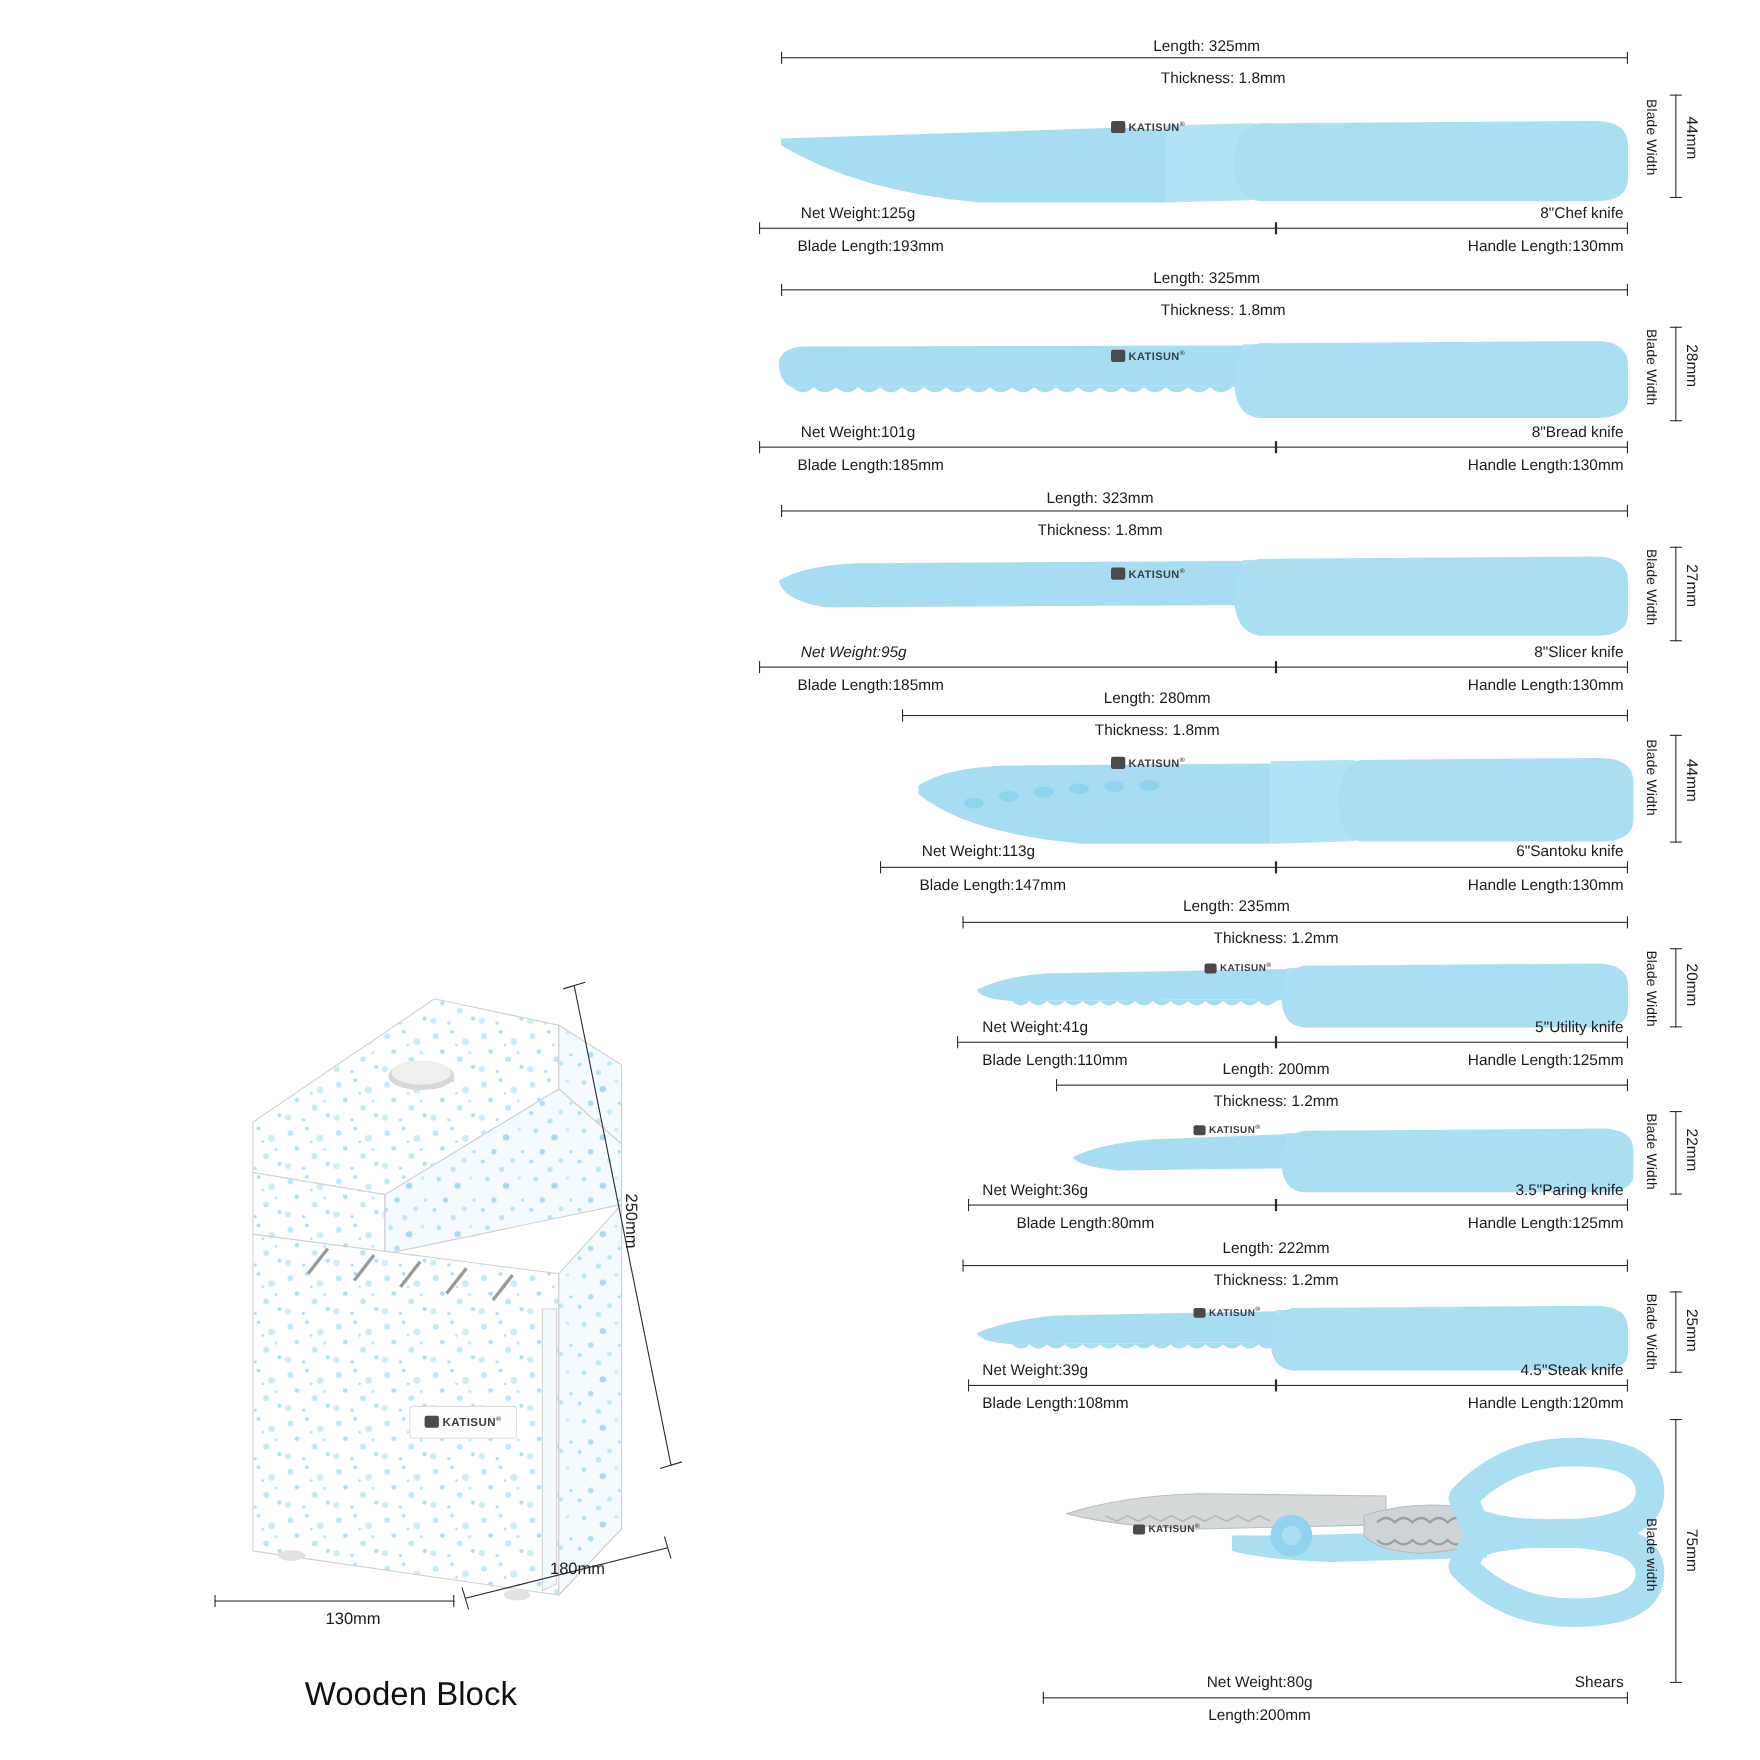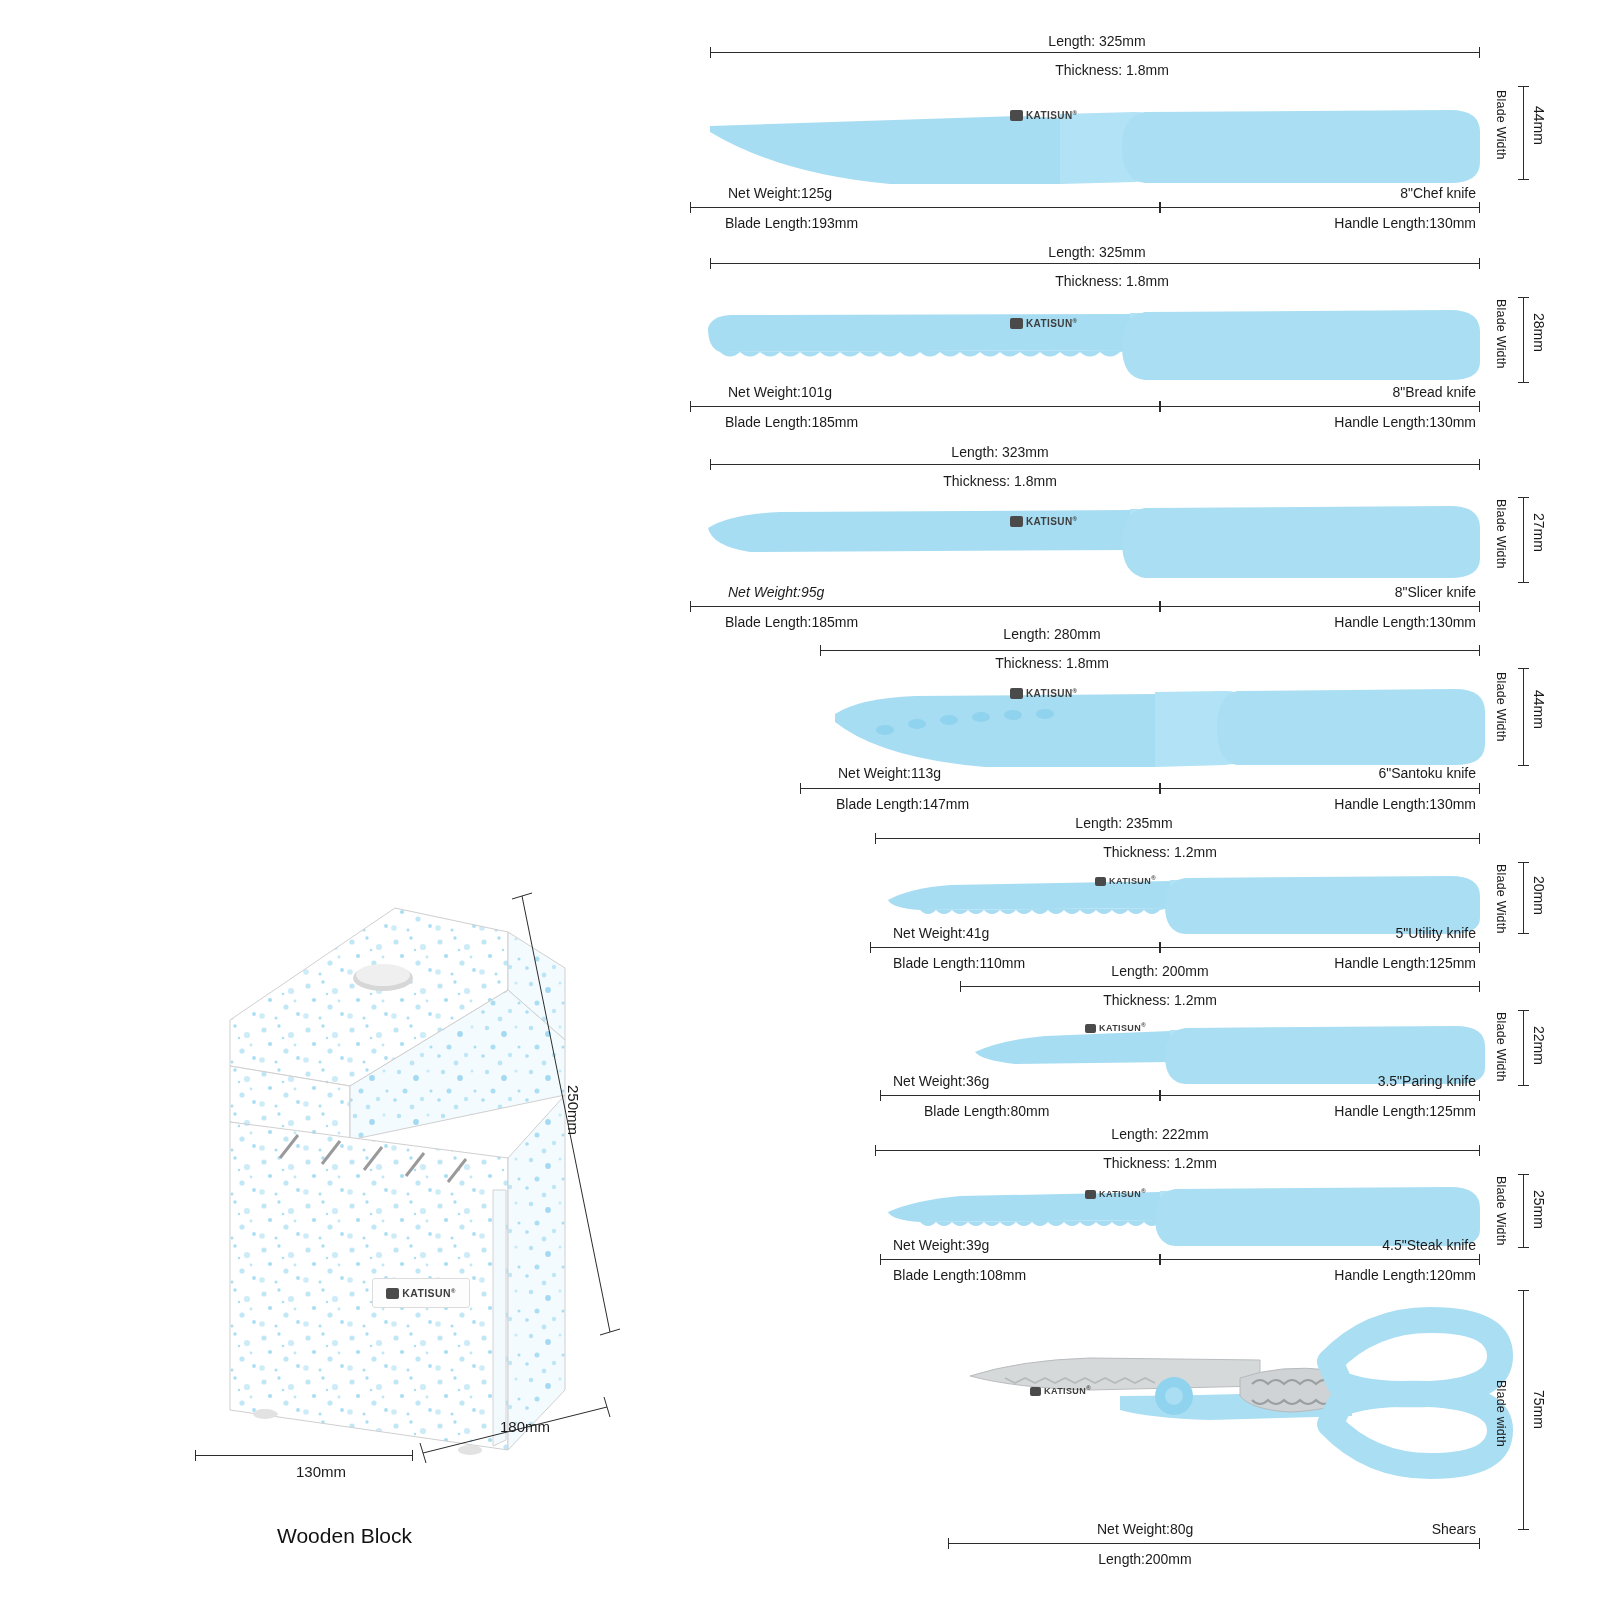--- a/index.html
+++ b/index.html
@@ -35,21 +35,21 @@
         writing-mode:vertical-rl;text-orientation:mixed;}
   .vlbl.bw{font-size:12.5px;letter-spacing:.2px;}
 
   .brand{position:absolute;font-size:10px;font-weight:bold;letter-spacing:.4px;
          color:#3d3d3d;white-space:nowrap;}
   .brand .mark{display:inline-block;width:13px;height:11px;background:#4a4a4a;
                border-radius:2px;margin-right:3px;vertical-align:-2px;}
   .brand sup{font-size:6px;vertical-align:super;}
 
   
-  .blocktitle{position:absolute;font-size:21px;color:#111;}
+  .blocktitle{position:absolute;font-size:30px;color:#111;}
   .logo-plate{position:absolute;background:#fdfdfd;border:1px solid #dcdcdc;border-radius:3px;
               display:flex;align-items:center;justify-content:center;}
   .logo-plate .brand{position:static;font-size:10.5px;}
 </style>
 </head>
 <body>
 
 <div class="canvas">
 
   <div>

